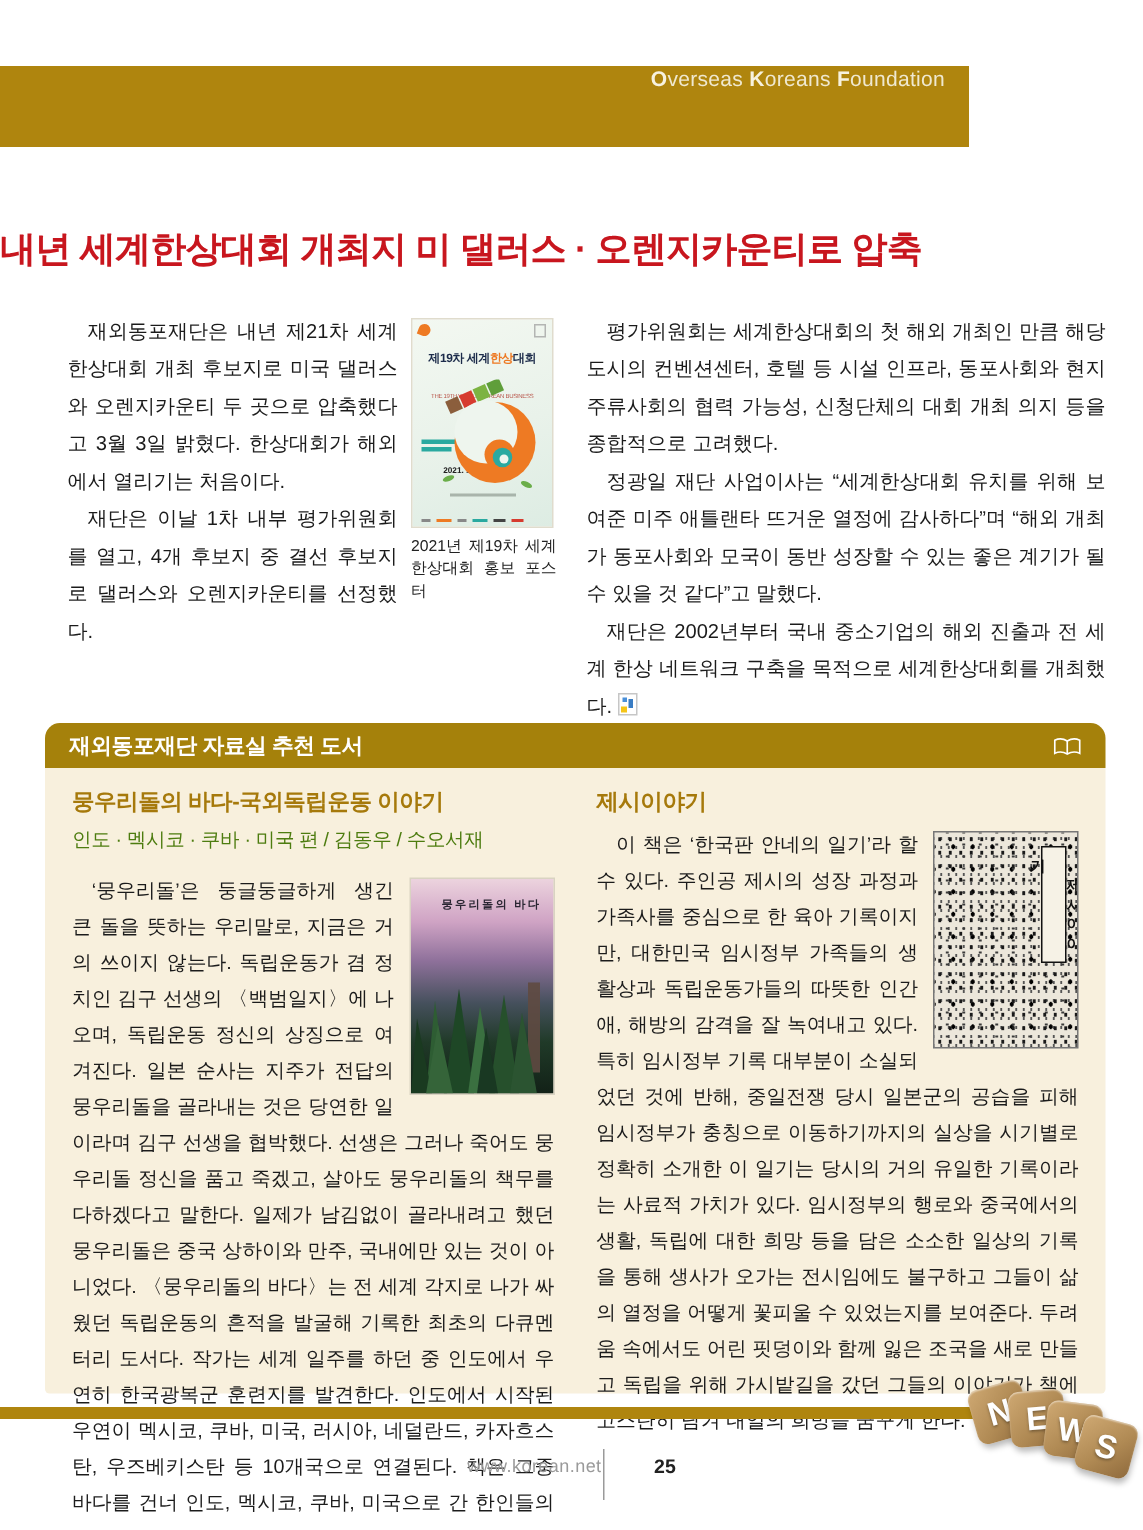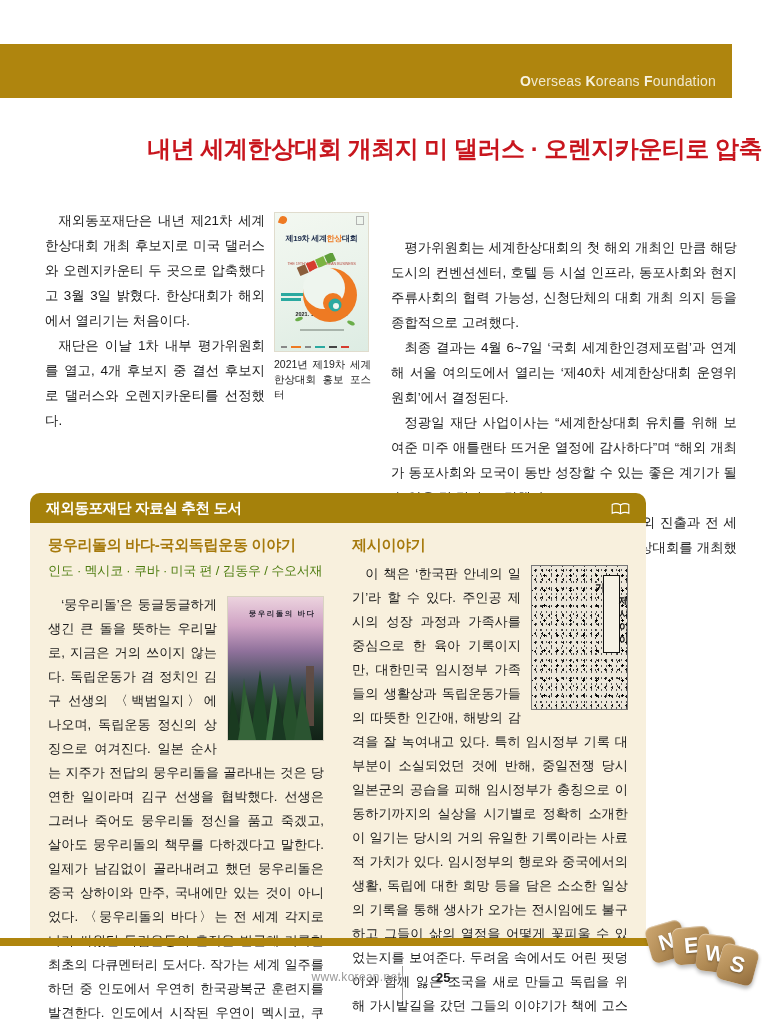--- a/index.html
+++ b/index.html
@@ -1,33 +1,33 @@
 <!DOCTYPE html>
 <html><head>
 <meta charset="utf-8">
 <style>
   html,body{margin:0;padding:0;}
   body{font-family:"Liberation Sans","DejaVu Sans",sans-serif;background:#ffffff;}
   .page{position:relative;width:762px;height:1020px;background:#ffffff;overflow:hidden;}
 
   
-  .gold-band{position:absolute;top:44px;left:0;width:732px;height:54px;background:#AF850E;
-    display:flex;align-items:flex-end;justify-content:flex-end;padding:0 16px 9px 0;box-sizing:border-box;}
+  .gold-band{position:absolute;top:44px;left:0;width:646px;height:54px;background:#AF850E;
+    display:flex;justify-content:flex-end;padding:0 16px 9px 0;box-sizing:border-box;}
   .band-text{color:#EFE8CF;font-size:14px;letter-spacing:.2px;white-space:pre;}
   .band-text .cap{font-weight:bold;color:#F7F2DF;}
 
   
-  .article-title{position:absolute;top:133px;left:0;width:762px;text-align:right;
+  .article-title{position:absolute;top:150px;left:0;width:762px;text-align:left;
     color:#C8161E;font-size:24px;font-weight:bold;letter-spacing:-.5px;}
 
   
   .article{position:absolute;top:208px;left:45px;width:692px;display:flex;gap:20px;}
   .col{font-size:13.4px;line-height:25px;color:#1b1b1b;text-align:justify;}
   .col-left{width:326px;}
-  .col-right{width:346px;margin-top:27px;}
+  .col-right{width:346px;}
   .col p{margin:0;text-indent:1em;}
 
   .poster-fig{float:right;width:97px;margin:4px 0 4px 9px;}
   .poster{width:95px;height:140px;border:1px solid #e0dccd;box-sizing:border-box;position:relative;
     background:linear-gradient(160deg,#f3f8f1 0%,#e9f2ea 55%,#ddecE3 100%);overflow:hidden;}
   .p-logos{display:flex;justify-content:space-between;align-items:flex-start;padding:3px 4px 0;}
   .p-swirl-mini{width:8px;height:8px;background:#EE7A23;border-radius:50% 50% 50% 0;transform:rotate(20deg);}
   .p-seal{width:6px;height:7px;border:1px solid #9a9a9a;opacity:.7;}
   .p-title{text-align:center;font-weight:bold;font-size:8px;margin-top:1px;color:#1c2b4a;letter-spacing:-.3px;}
   .p-title .orange{color:#EE7A23;}
@@ -41,21 +41,21 @@
   .p-brandrow i{display:block;height:2.5px;}
   .poster-caption{font-size:10.5px;line-height:15px;color:#222;margin-top:5px;text-align:justify;}
 
   .okf-mark{display:inline-block;width:11px;height:13px;vertical-align:-2px;margin-left:4px;
     border:1px solid #c6c6c6;background:
       linear-gradient(#4a90d9,#4a90d9) 2px 2px/3px 3px no-repeat,
       linear-gradient(#3a7dc4,#3a7dc4) 6px 3px/3px 6px no-repeat,
       linear-gradient(#f5c518,#f5c518) 1px 8px/4px 4px no-repeat,#fff;}
 
   
-  .books{position:absolute;top:493px;left:30px;width:616px;}
+  .books{position:absolute;top:482px;left:30px;width:707px;}
   .books-header{height:30px;background:#A5810B;border-radius:10px 10px 0 0;display:flex;align-items:center;
     justify-content:space-between;padding:0 16px;box-sizing:border-box;color:#fff;}
   .books-header .bh-title{font-size:14.5px;font-weight:bold;letter-spacing:-.3px;}
   .books-panel{background:#F8F0DD;height:417px;box-sizing:border-box;padding:13px 18px 16px;display:flex;gap:28px;
     border-radius:0 0 3px 3px;}
   .book{width:322px;}
   .book-title{color:#A6790B;font-weight:bold;font-size:15px;letter-spacing:-.3px;margin:0 0 7px;}
   .book-byline{font-size:13px;color:#4d7c0f;margin:0 0 13px;letter-spacing:-.2px;}
   .book-body{font-size:13.2px;line-height:24px;color:#1b1b1b;text-align:justify;text-indent:1em;margin:0;}
   .cover-fig{float:right;margin:3px 0 16px 10px;}
@@ -143,21 +143,20 @@
             <i style="width:8px;background:#D63B2F;"></i>
           </div>
         </div>
         <div class="poster-caption">2021년 제19차 세계한상대회 홍보 포스터</div>
       </div>
       <p>재외동포재단은 내년 제21차 세계한상대회 개최 후보지로 미국 댈러스와 오렌지카운티 두 곳으로 압축했다고 3월 3일 밝혔다. 한상대회가 해외에서 열리기는 처음이다.</p>
       <p>재단은 이날 1차 내부 평가위원회를 열고, 4개 후보지 중 결선 후보지로 댈러스와 오렌지카운티를 선정했다.</p>
     </div>
     <div class="col col-right">
       <p>평가위원회는 세계한상대회의 첫 해외 개최인 만큼 해당 도시의 컨벤션센터, 호텔 등 시설 인프라, 동포사회와 현지 주류사회의 협력 가능성, 신청단체의 대회 개최 의지 등을 종합적으로 고려했다.</p>
-      <p>최종 결과는 4월 6~7일 ‘국회 세계한인경제포럼’과 연계해 서울 여의도에서 열리는 ‘제40차 세계한상대회 운영위원회’에서 결정된다.</p>
       <p>정광일 재단 사업이사는 “세계한상대회 유치를 위해 보여준 미주 애틀랜타 뜨거운 열정에 감사하다”며 “해외 개최가 동포사회와 모국이 동반 성장할 수 있는 좋은 계기가 될 수 있을 것 같다”고 말했다.</p>
       <p><span>재단은 2002년부터 국내 중소기업의 해외 진출과 전 세계 한상 네트워크 구축을 목적으로 세계한상대회를 개최했다.</span><span class="okf-mark"></span></p>
     </div>
   </div>
 
   <div class="books">
     <div class="books-header">
       <span class="bh-title">재외동포재단 자료실 추천 도서</span>
       <svg width="19" height="15" viewBox="0 0 24 16">
         <path d="M12 3.5 C8.5 1.5 4.5 1.5 1.5 3 L1.5 14 C4.5 12.5 8.5 12.5 12 14.5 C15.5 12.5 19.5 12.5 22.5 14 L22.5 3 C19.5 1.5 15.5 1.5 12 3.5 Z" fill="none" stroke="#ffffff" stroke-width="1.4"></path>

